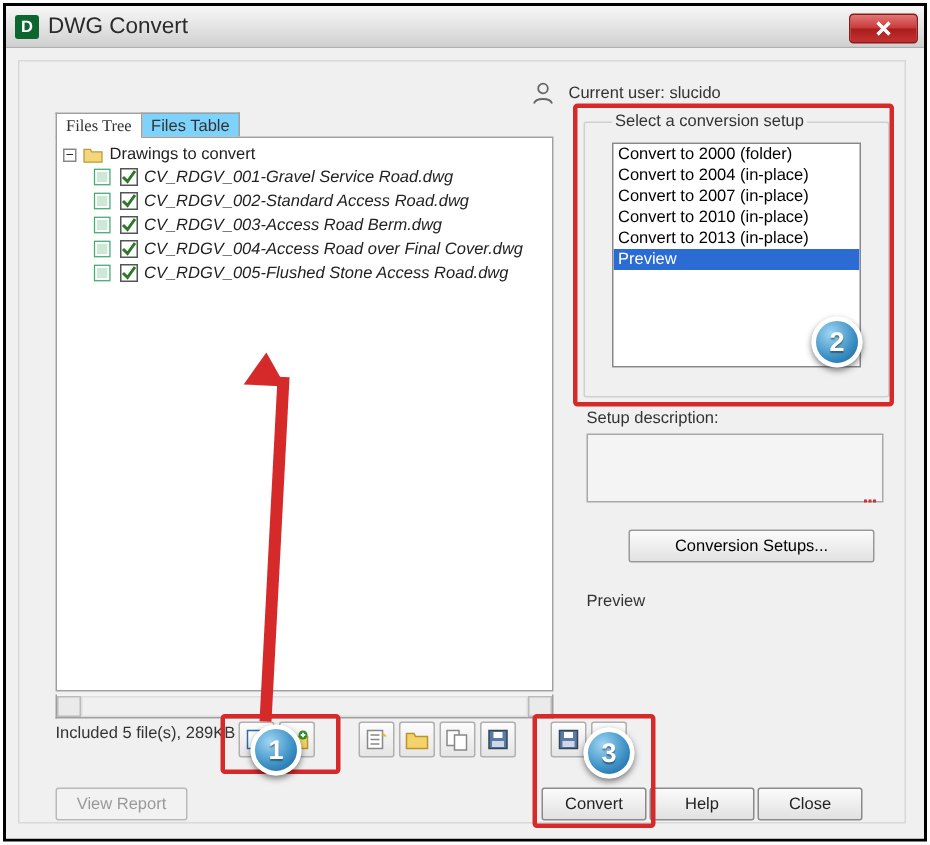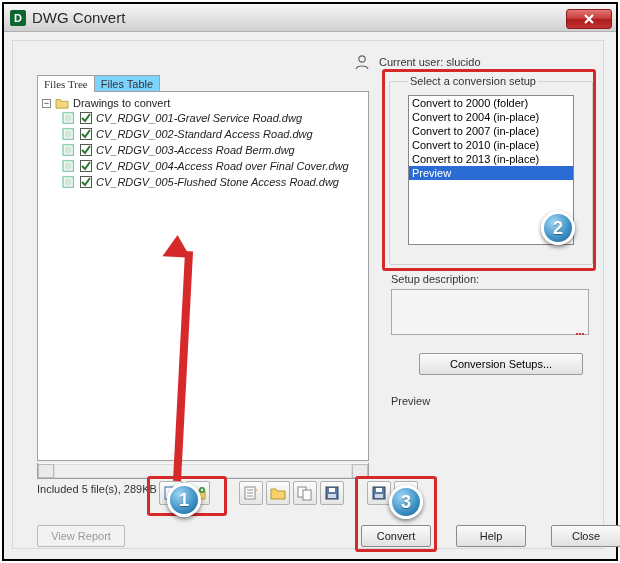--- a/index.html
+++ b/index.html
@@ -127,21 +127,21 @@
 
   .conv-setups-btn {
     position:absolute; left:396px; top:312px; width:164px; height:22px;
     border:1px solid #999; background:linear-gradient(#fbfbfb,#e2e2e2); border-radius:2px;
     font-size:11px; display:flex; align-items:center; justify-content:center;margin-left:10px;
   }
 
   .preview-label { position:absolute; left:378px; top:354px; font-size:11px; color:#333; }
 
   .bottom-buttons {
-    position:absolute; top:484px; height:24px; display:flex; gap:25px;
+    position:absolute; top:484px; height:24px; display:flex; gap:2px;
   }
   .bottom-buttons.bb { left:348px; }
   .btn {
     width:70px; height:22px; border:1px solid #8a8a8a; background:linear-gradient(#fbfbfb,#e1e1e1);
     border-radius:2px; font-size:11px; display:flex; align-items:center; justify-content:center; color:#222;
   }
 
   
   .ann-box { position:absolute; border:3px solid #d62a2a; border-radius:3px; pointer-events:none; }
   .ann1 { left:134px; top:435px; width:80px; height:40px; }

